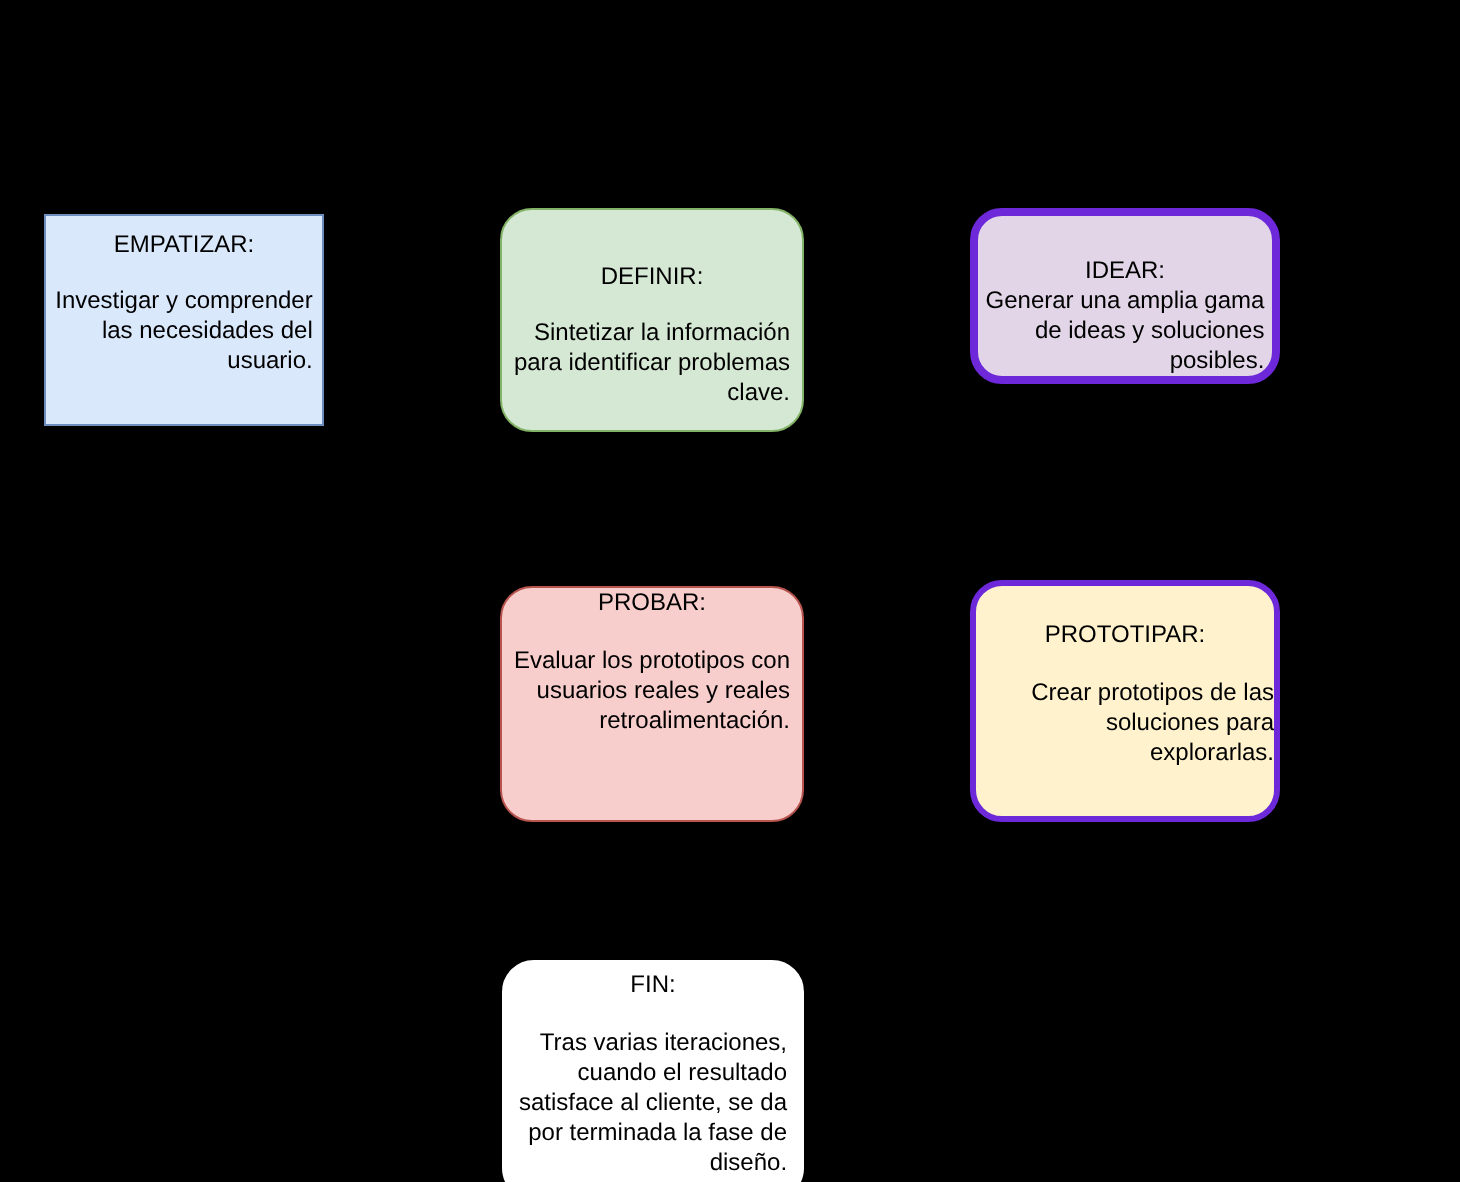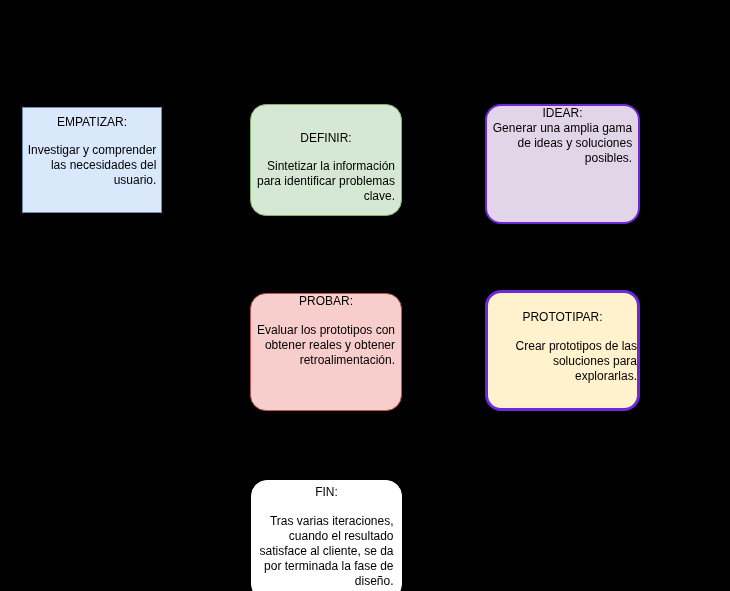--- a/index.html
+++ b/index.html
@@ -63,25 +63,25 @@
     border-radius: 16px;
     padding-top: 26px;
   }
   #node-definir .body { padding-top: 13px; }
 
   
   #node-idear {
     left: 485px;
     top: 104px;
     width: 155px;
-    height: 120px;
+    height: 88px;
     background: #e1d5e7;
-    border: 2px solid #6d28d9;
+    border: 4px solid #6d28d9;
     border-radius: 16px;
-    padding-top: 0;
+    padding-top: 20px;
   }
   #node-idear .body { padding-top: 0px; }
 
   
   #node-probar {
     left: 250px;
     top: 293px;
     width: 152px;
     height: 118px;
     background: #f8cecc;
@@ -138,21 +138,21 @@
   <div class="node" id="node-idear">
     <span class="title">IDEAR:</span>
     <span class="body">Generar una amplia gama
 de ideas y soluciones
 posibles.</span>
   </div>
 
   <div class="node" id="node-probar">
     <span class="title">PROBAR:</span>
     <span class="body">Evaluar los prototipos con
-obtener reales y obtener
+usuarios reales y reales
 retroalimentación.</span>
   </div>
 
   <div class="node" id="node-prototipar">
     <span class="title">PROTOTIPAR:</span>
     <span class="body">Crear prototipos de las
 soluciones para explorarlas.</span>
   </div>
 
   <div class="node" id="node-fin">

